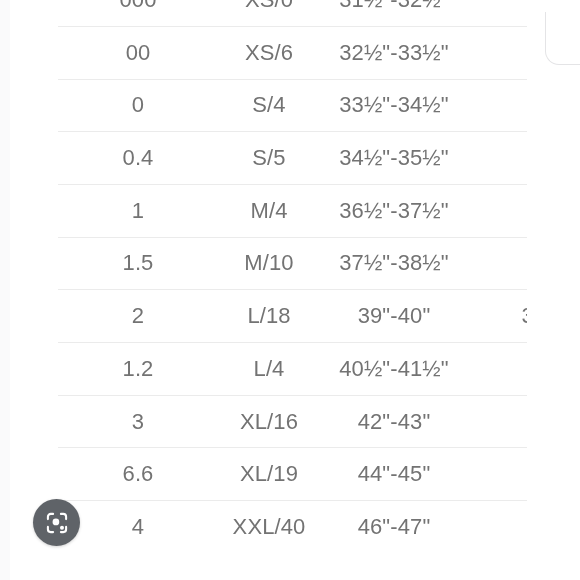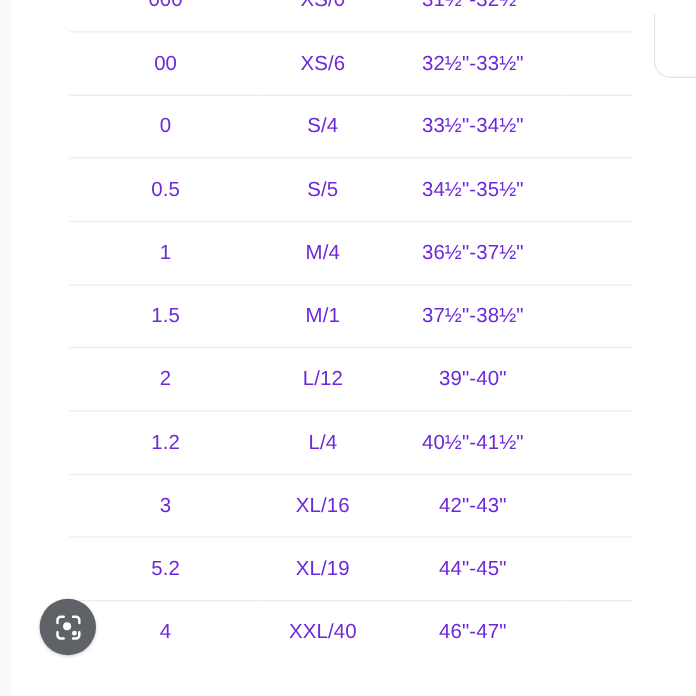--- a/index.html
+++ b/index.html
@@ -54,22 +54,22 @@
   .size-table col.c-waist { width: 190px; }
 
   .size-table tr {
     height: 52.7px;
   }
 
   .size-table td {
     border-top: 1px solid #ebebeb;
     text-align: center;
     vertical-align: middle;
-    color: #6d28d9;
-    font-size: 17px;
+    color: #737373;
+    font-size: 22px;
     letter-spacing: 0.1px;
     white-space: nowrap;
     padding: 0;
   }
 
   .size-table tr:first-child td {
     border-top: none;
   }
 
   
@@ -134,57 +134,57 @@
         <td>32½"-33½"</td>
         <td>27"-2</td>
       </tr>
       <tr>
         <td>0</td>
         <td>S/4</td>
         <td>33½"-34½"</td>
         <td>28"-2</td>
       </tr>
       <tr>
-        <td>0.5</td>
+        <td>0.4</td>
         <td>S/5</td>
         <td>34½"-35½"</td>
         <td>29"-3</td>
       </tr>
       <tr>
         <td>1</td>
         <td>M/4</td>
         <td>36½"-37½"</td>
         <td>31"-32</td>
       </tr>
       <tr>
         <td>1.5</td>
-        <td>M/1</td>
+        <td>M/10</td>
         <td>37½"-38½"</td>
         <td>32"-3</td>
       </tr>
       <tr>
         <td>2</td>
-        <td>L/12</td>
+        <td>L/18</td>
         <td>39"-40"</td>
         <td>33½"-34</td>
       </tr>
       <tr>
         <td>1.2</td>
         <td>L/4</td>
         <td>40½"-41½"</td>
         <td>35"-3</td>
       </tr>
       <tr>
         <td>3</td>
         <td>XL/16</td>
         <td>42"-43"</td>
         <td>37"-3</td>
       </tr>
       <tr>
-        <td>5.2</td>
+        <td>6.6</td>
         <td>XL/19</td>
         <td>44"-45"</td>
         <td>39½"-4</td>
       </tr>
       <tr>
         <td>4</td>
         <td>XXL/40</td>
         <td>46"-47"</td>
         <td>41½"-4</td>
       </tr>

